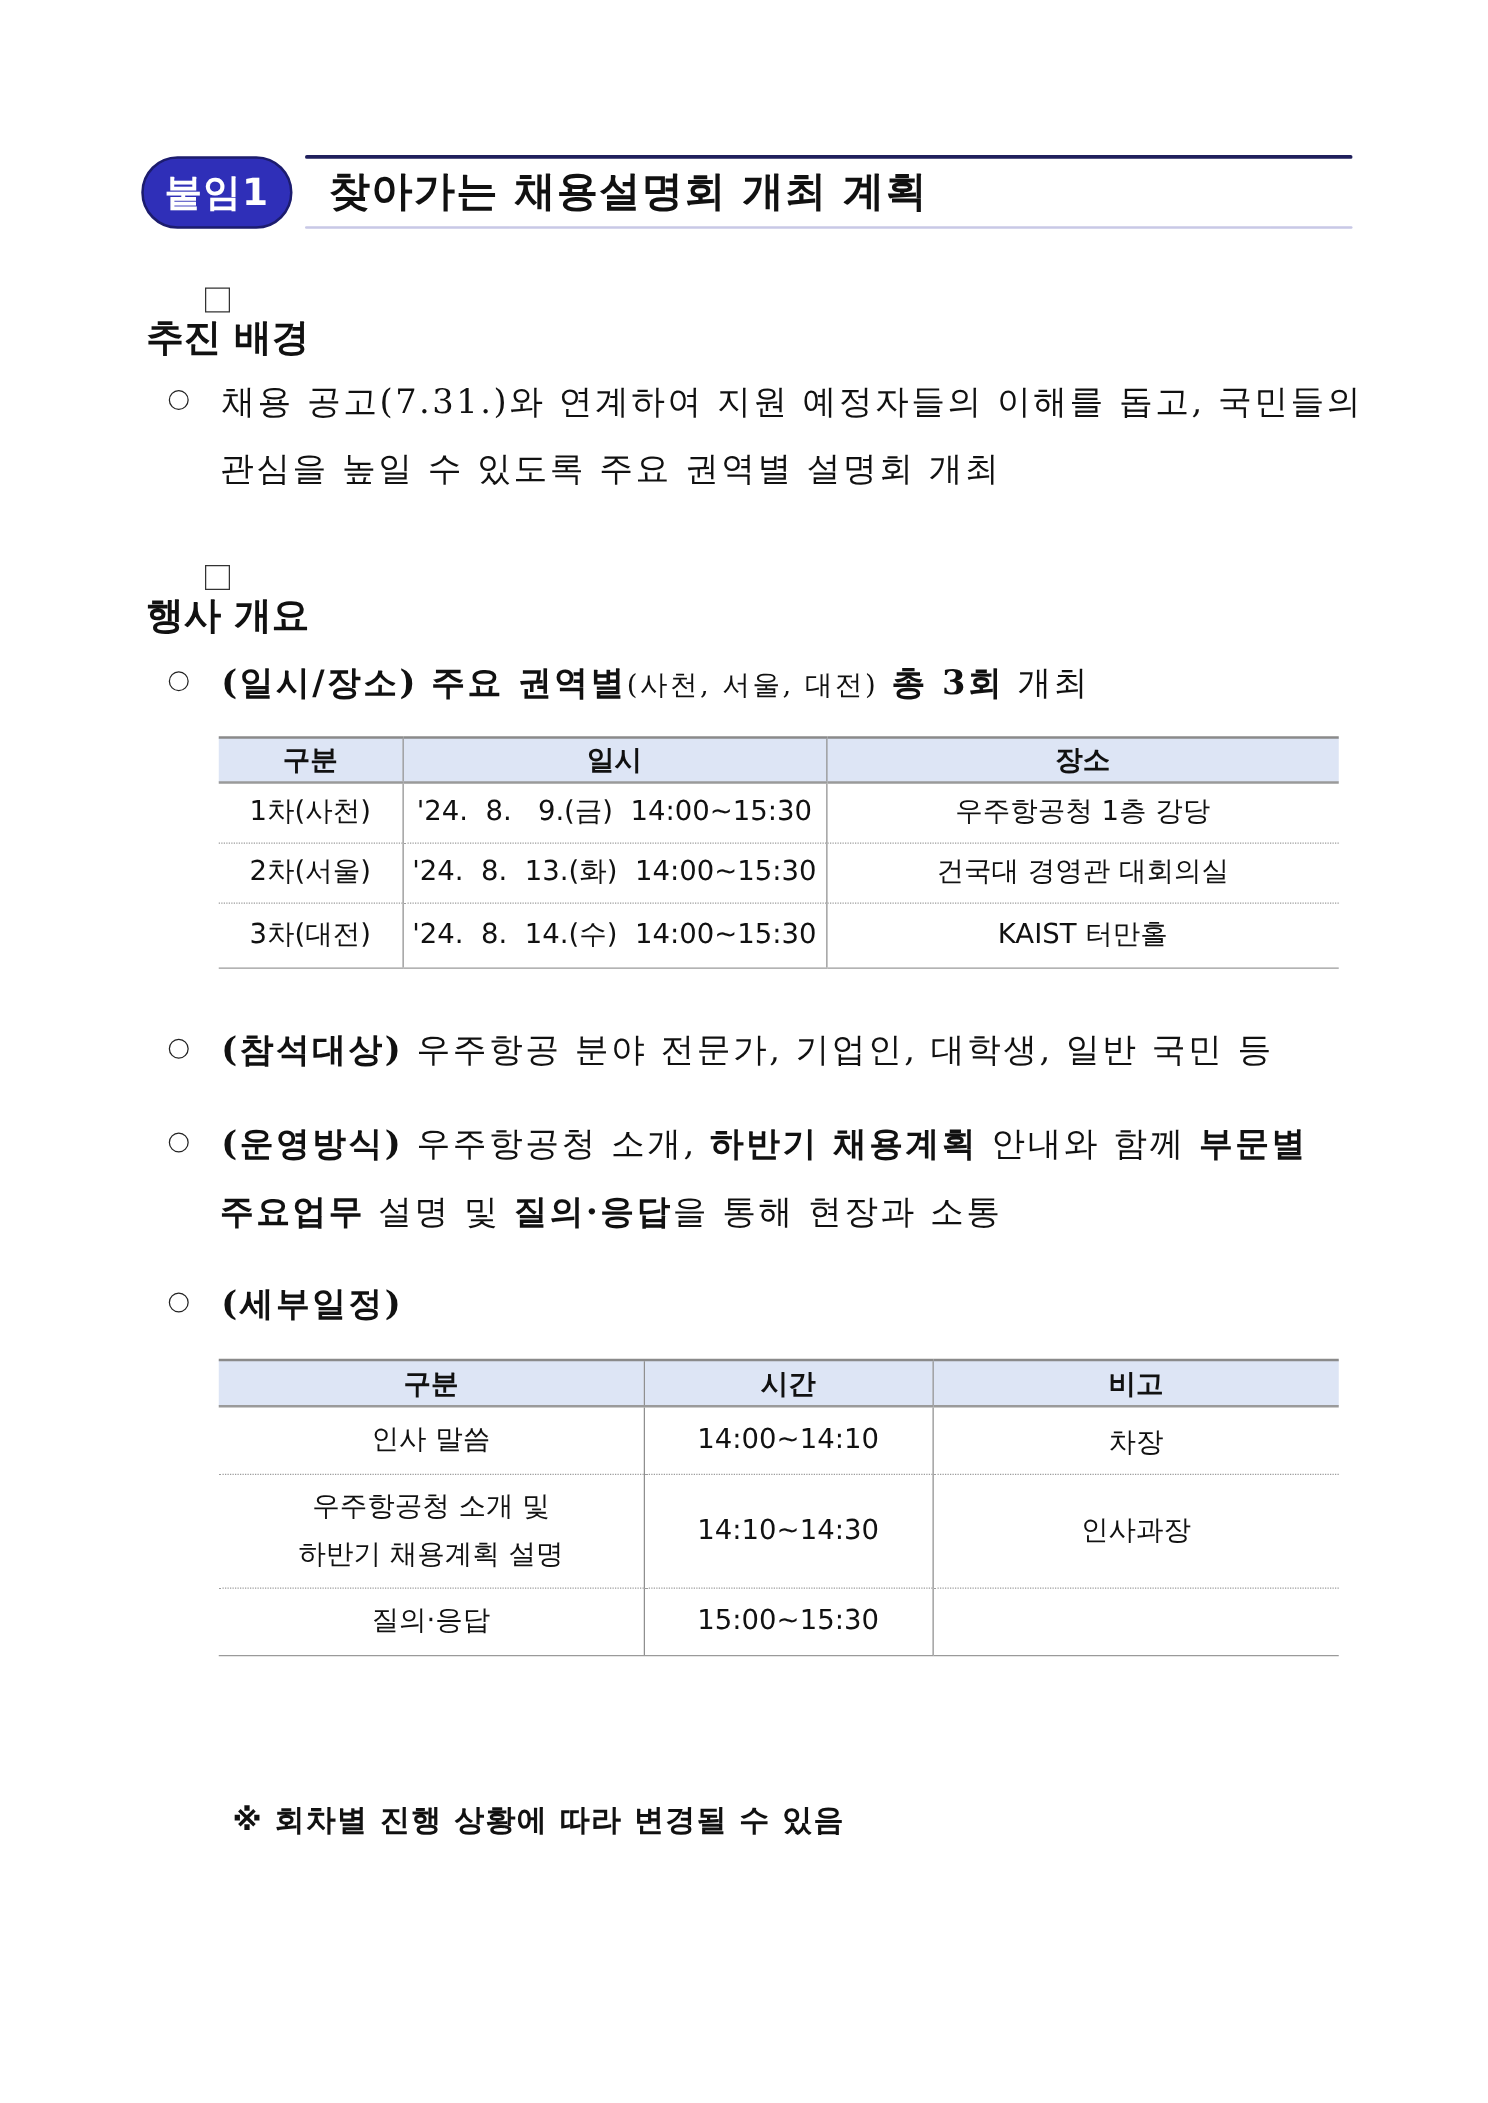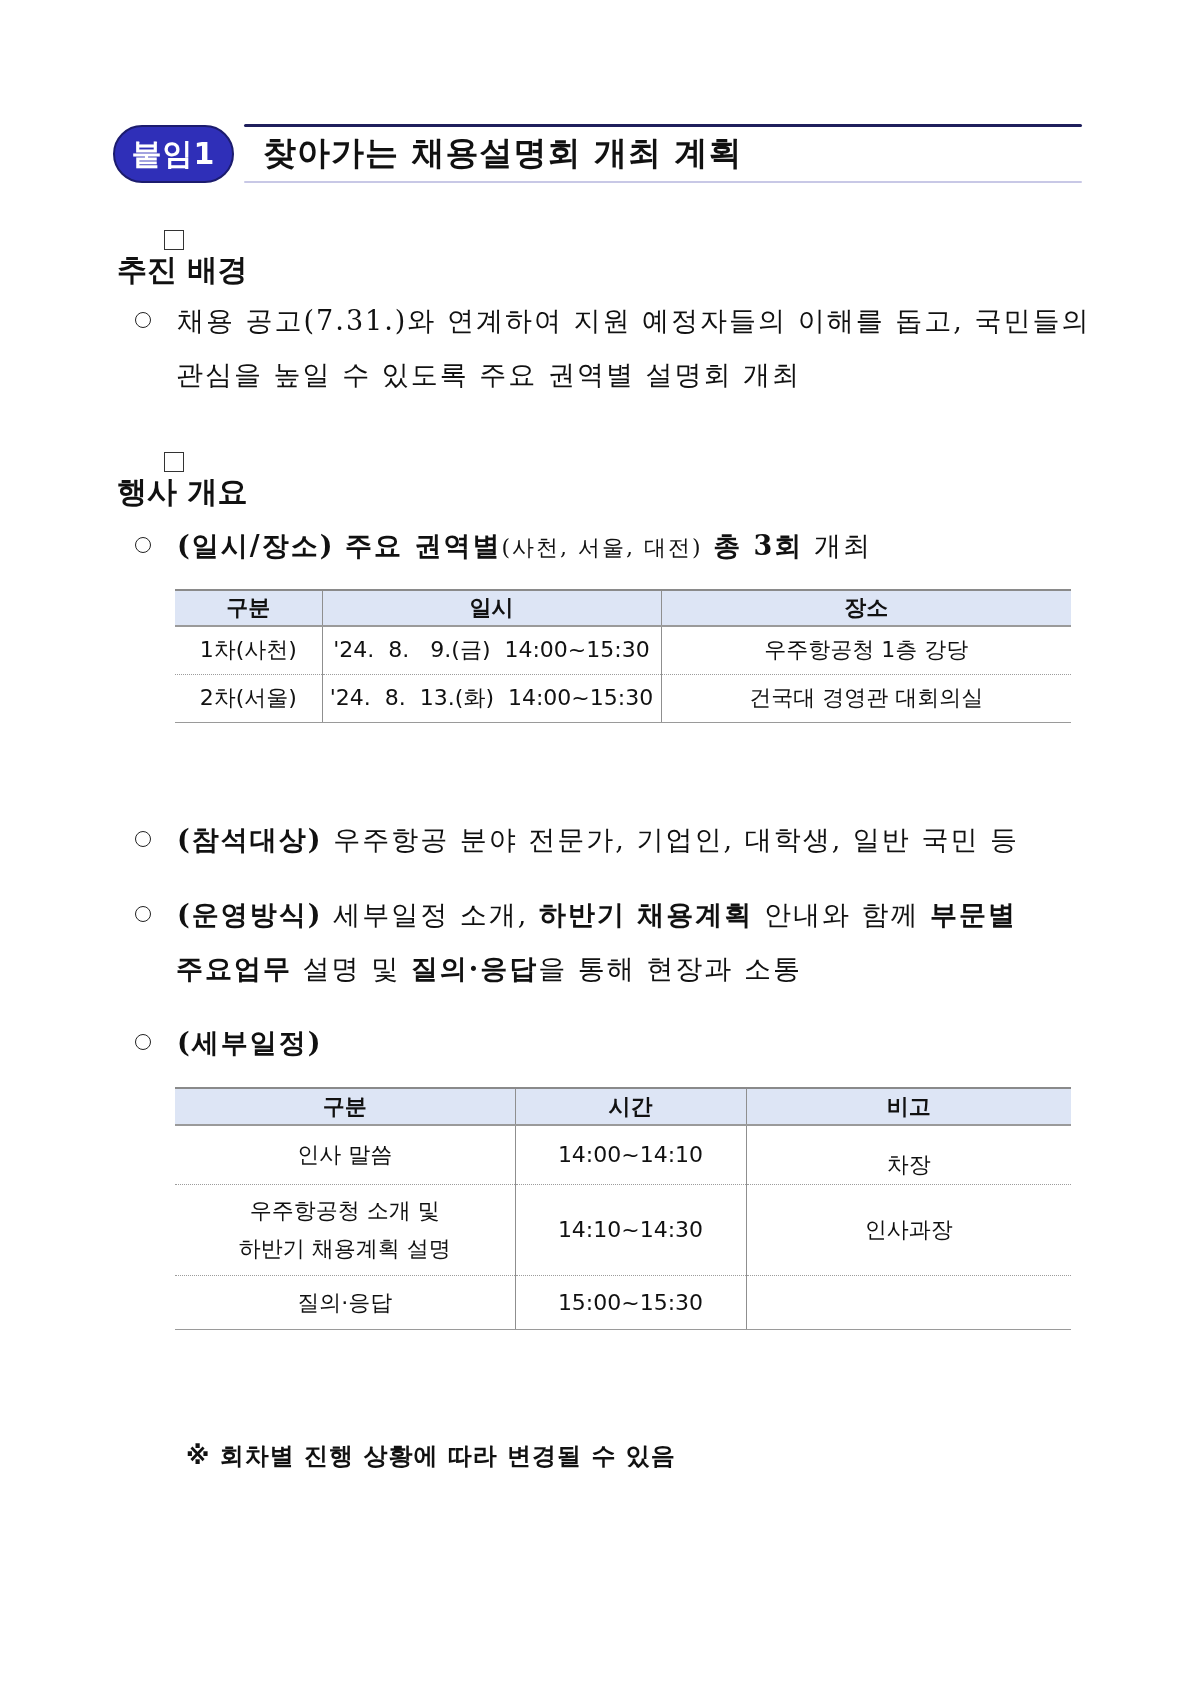--- a/index.html
+++ b/index.html
@@ -82,31 +82,36 @@
   <tr style="height:48px;">
     <td>1차(사천)</td>
     <td style="white-space:pre;">'24.  8.   9.(금)  14:00~15:30</td>
     <td>우주항공청 1층 강당</td>
   </tr>
   <tr style="height:48px;">
     <td>2차(서울)</td>
     <td style="white-space:pre;">'24.  8.  13.(화)  14:00~15:30</td>
     <td>건국대 경영관 대회의실</td>
   </tr>
+  <tr style="height:52px;">
+    <td>3차(대전)</td>
+    <td style="white-space:pre;">'24.  8.  14.(수)  14:00~15:30</td>
+    <td>KAIST 터만홀</td>
+  </tr>
 </tbody>
   </table>
 
 <div class="abs bullet" style="top:822px;">
   <span class="dot"></span><span class="b">(참석대상)</span>
   <span>우주항공 분야 전문가, 기업인, 대학생, 일반 국민 등</span>
 </div>
 
 <div class="abs bullet" style="top:897px;">
   <span class="dot"></span><span class="b">(운영방식)</span>
-  <span>세부일정 소개,</span>
+  <span>우주항공청 소개,</span>
   <span class="b">하반기 채용계획</span>
   <span>안내와 함께</span>
   <span class="b">부문별</span>
 </div>
 <div class="abs cont" style="top:951px;">
   <span class="b">주요업무</span>
   <span>설명 및</span>
   <span class="b">질의·응답</span><span>을 통해 현장과 소통</span>
 </div>
 
@@ -122,21 +127,21 @@
     </colgroup>
   <tbody>
       <tr style="height:37px;">
     <th>구분</th>
     <th>시간</th>
     <th>비고</th>
   </tr>
   <tr style="height:54px;">
     <td>인사 말씀</td>
     <td>14:00~14:10</td>
-    <td style="vertical-align:top; padding-top:20px;margin-left:40px;">차장</td>
+    <td style="vertical-align:top; padding-top:10px;margin-left:40px;">차장</td>
   </tr>
   <tr style="height:91px;">
     <td>
       <div>우주항공청 소개 및</div>
       <div>하반기 채용계획 설명</div>
     </td>
     <td>14:10~14:30</td>
     <td>인사과장</td>
   </tr>
   <tr style="height:54px;">

